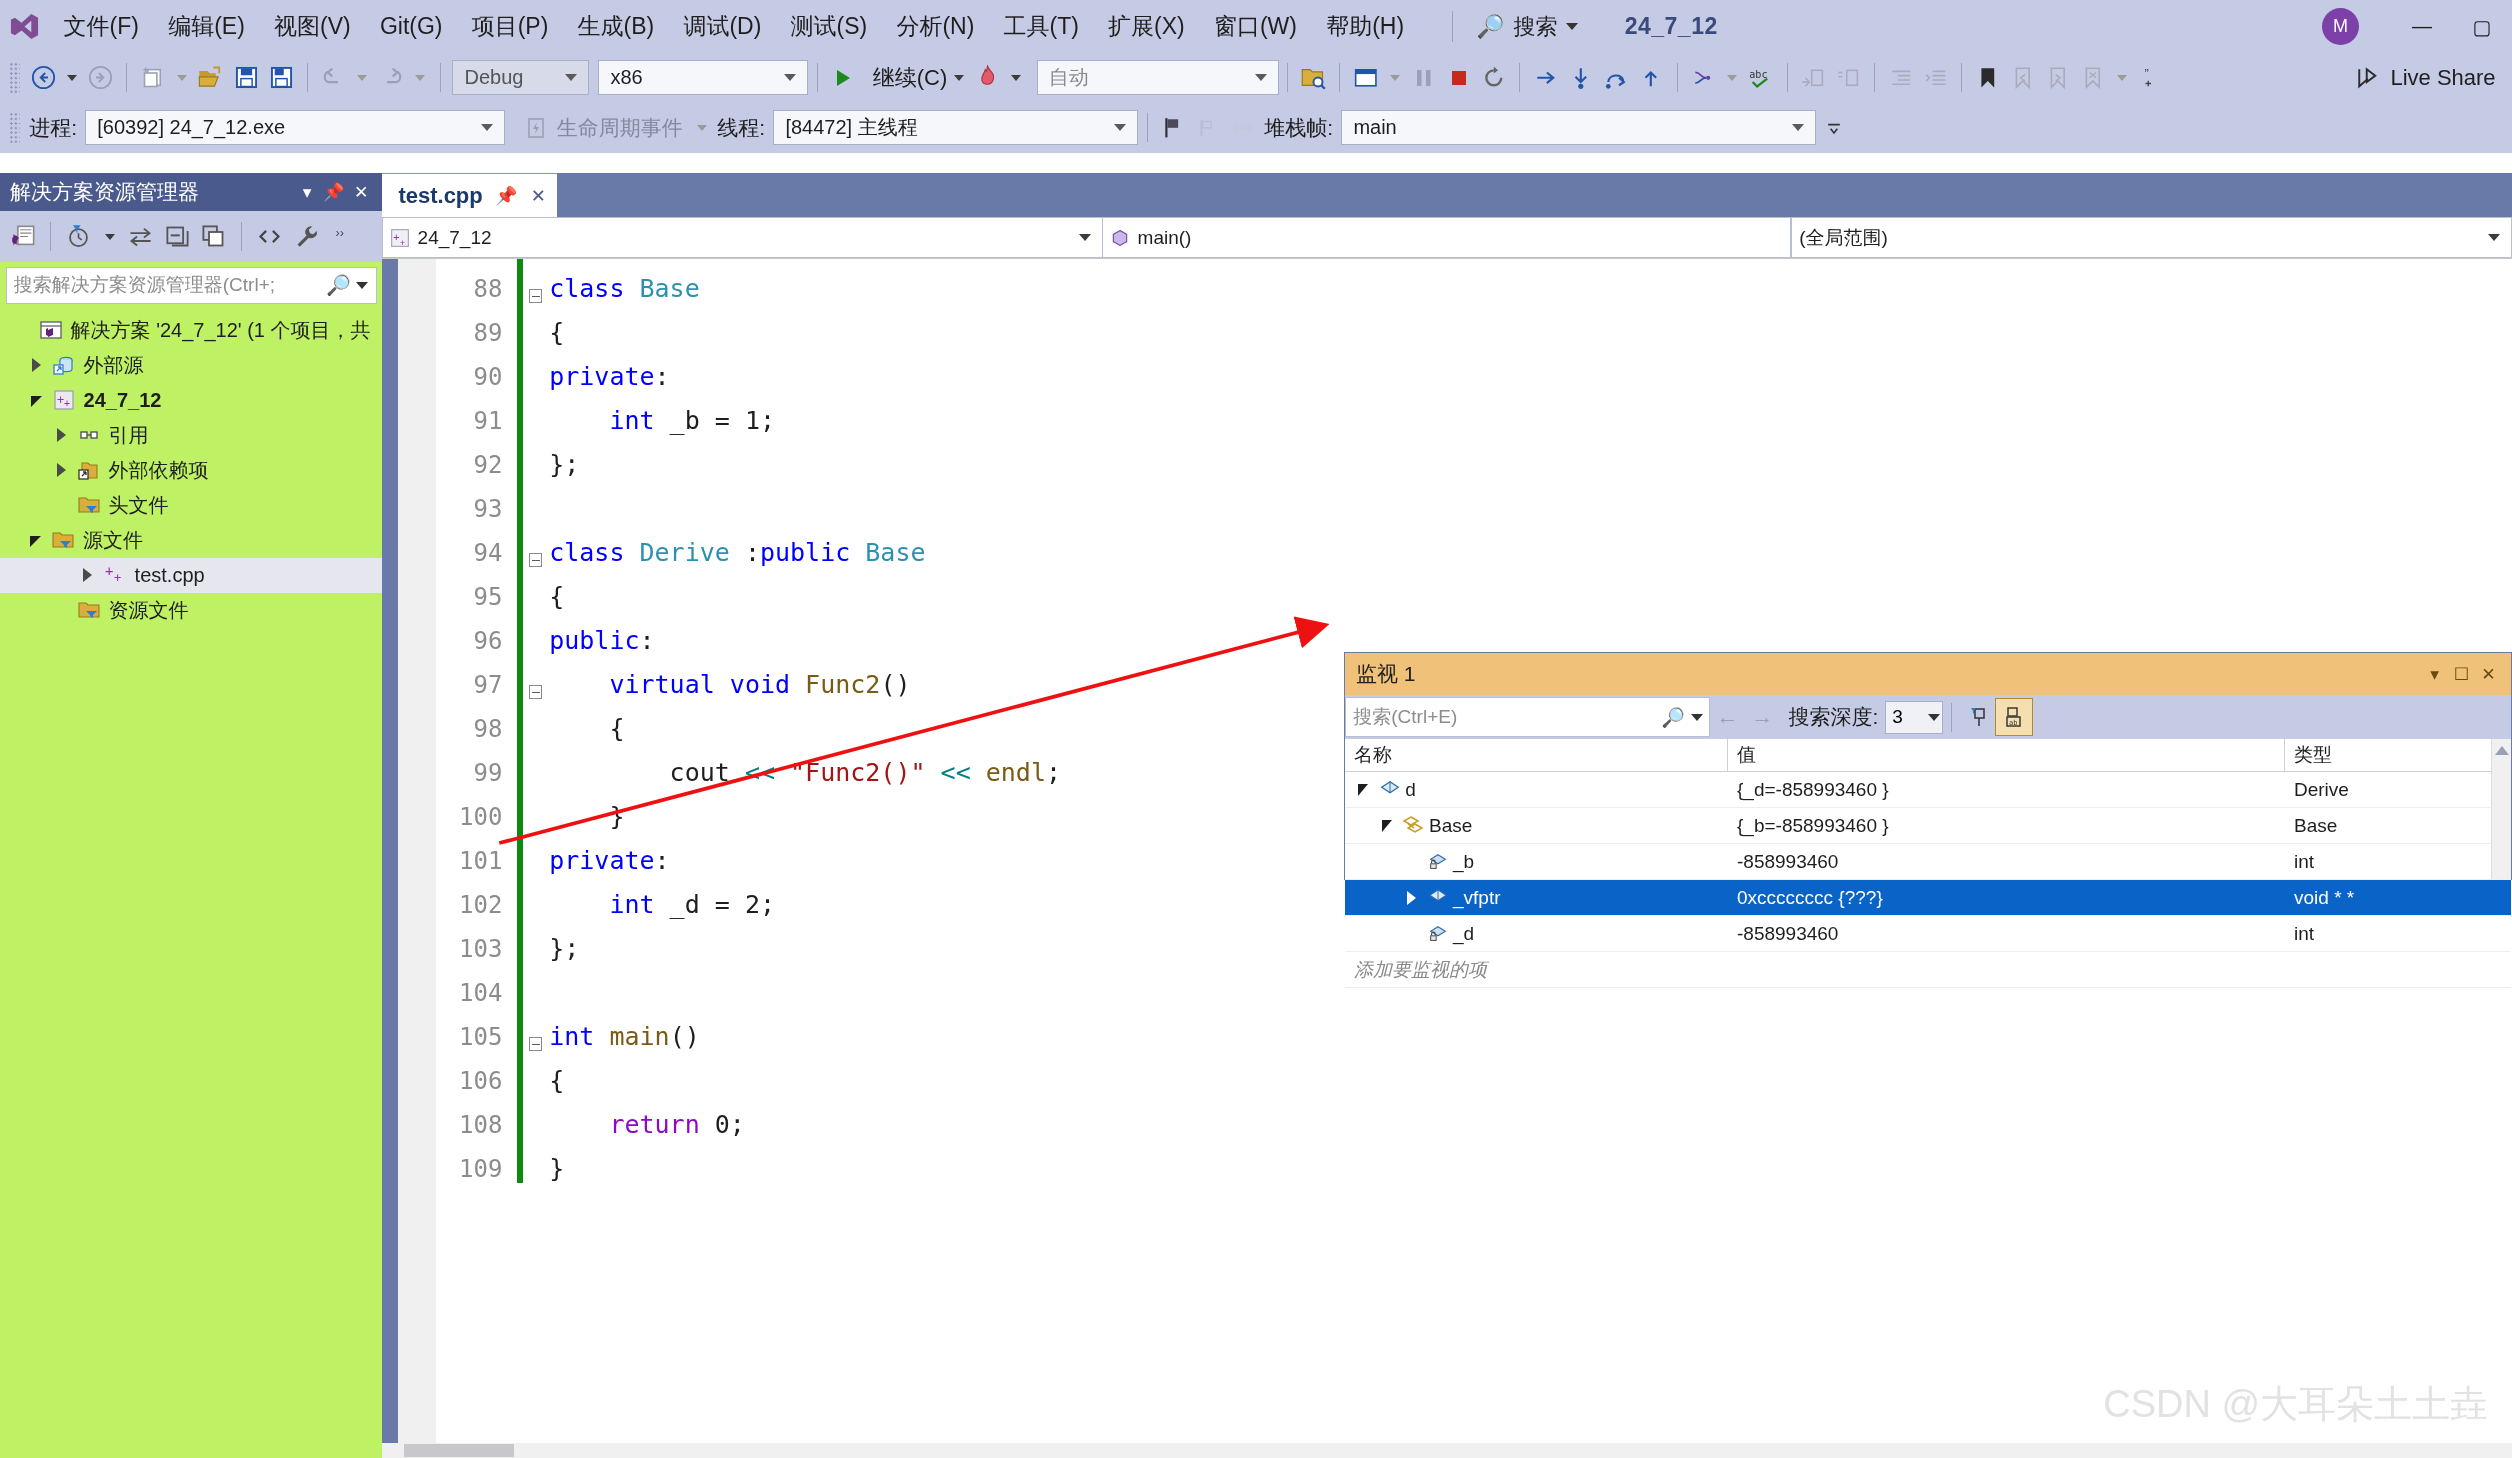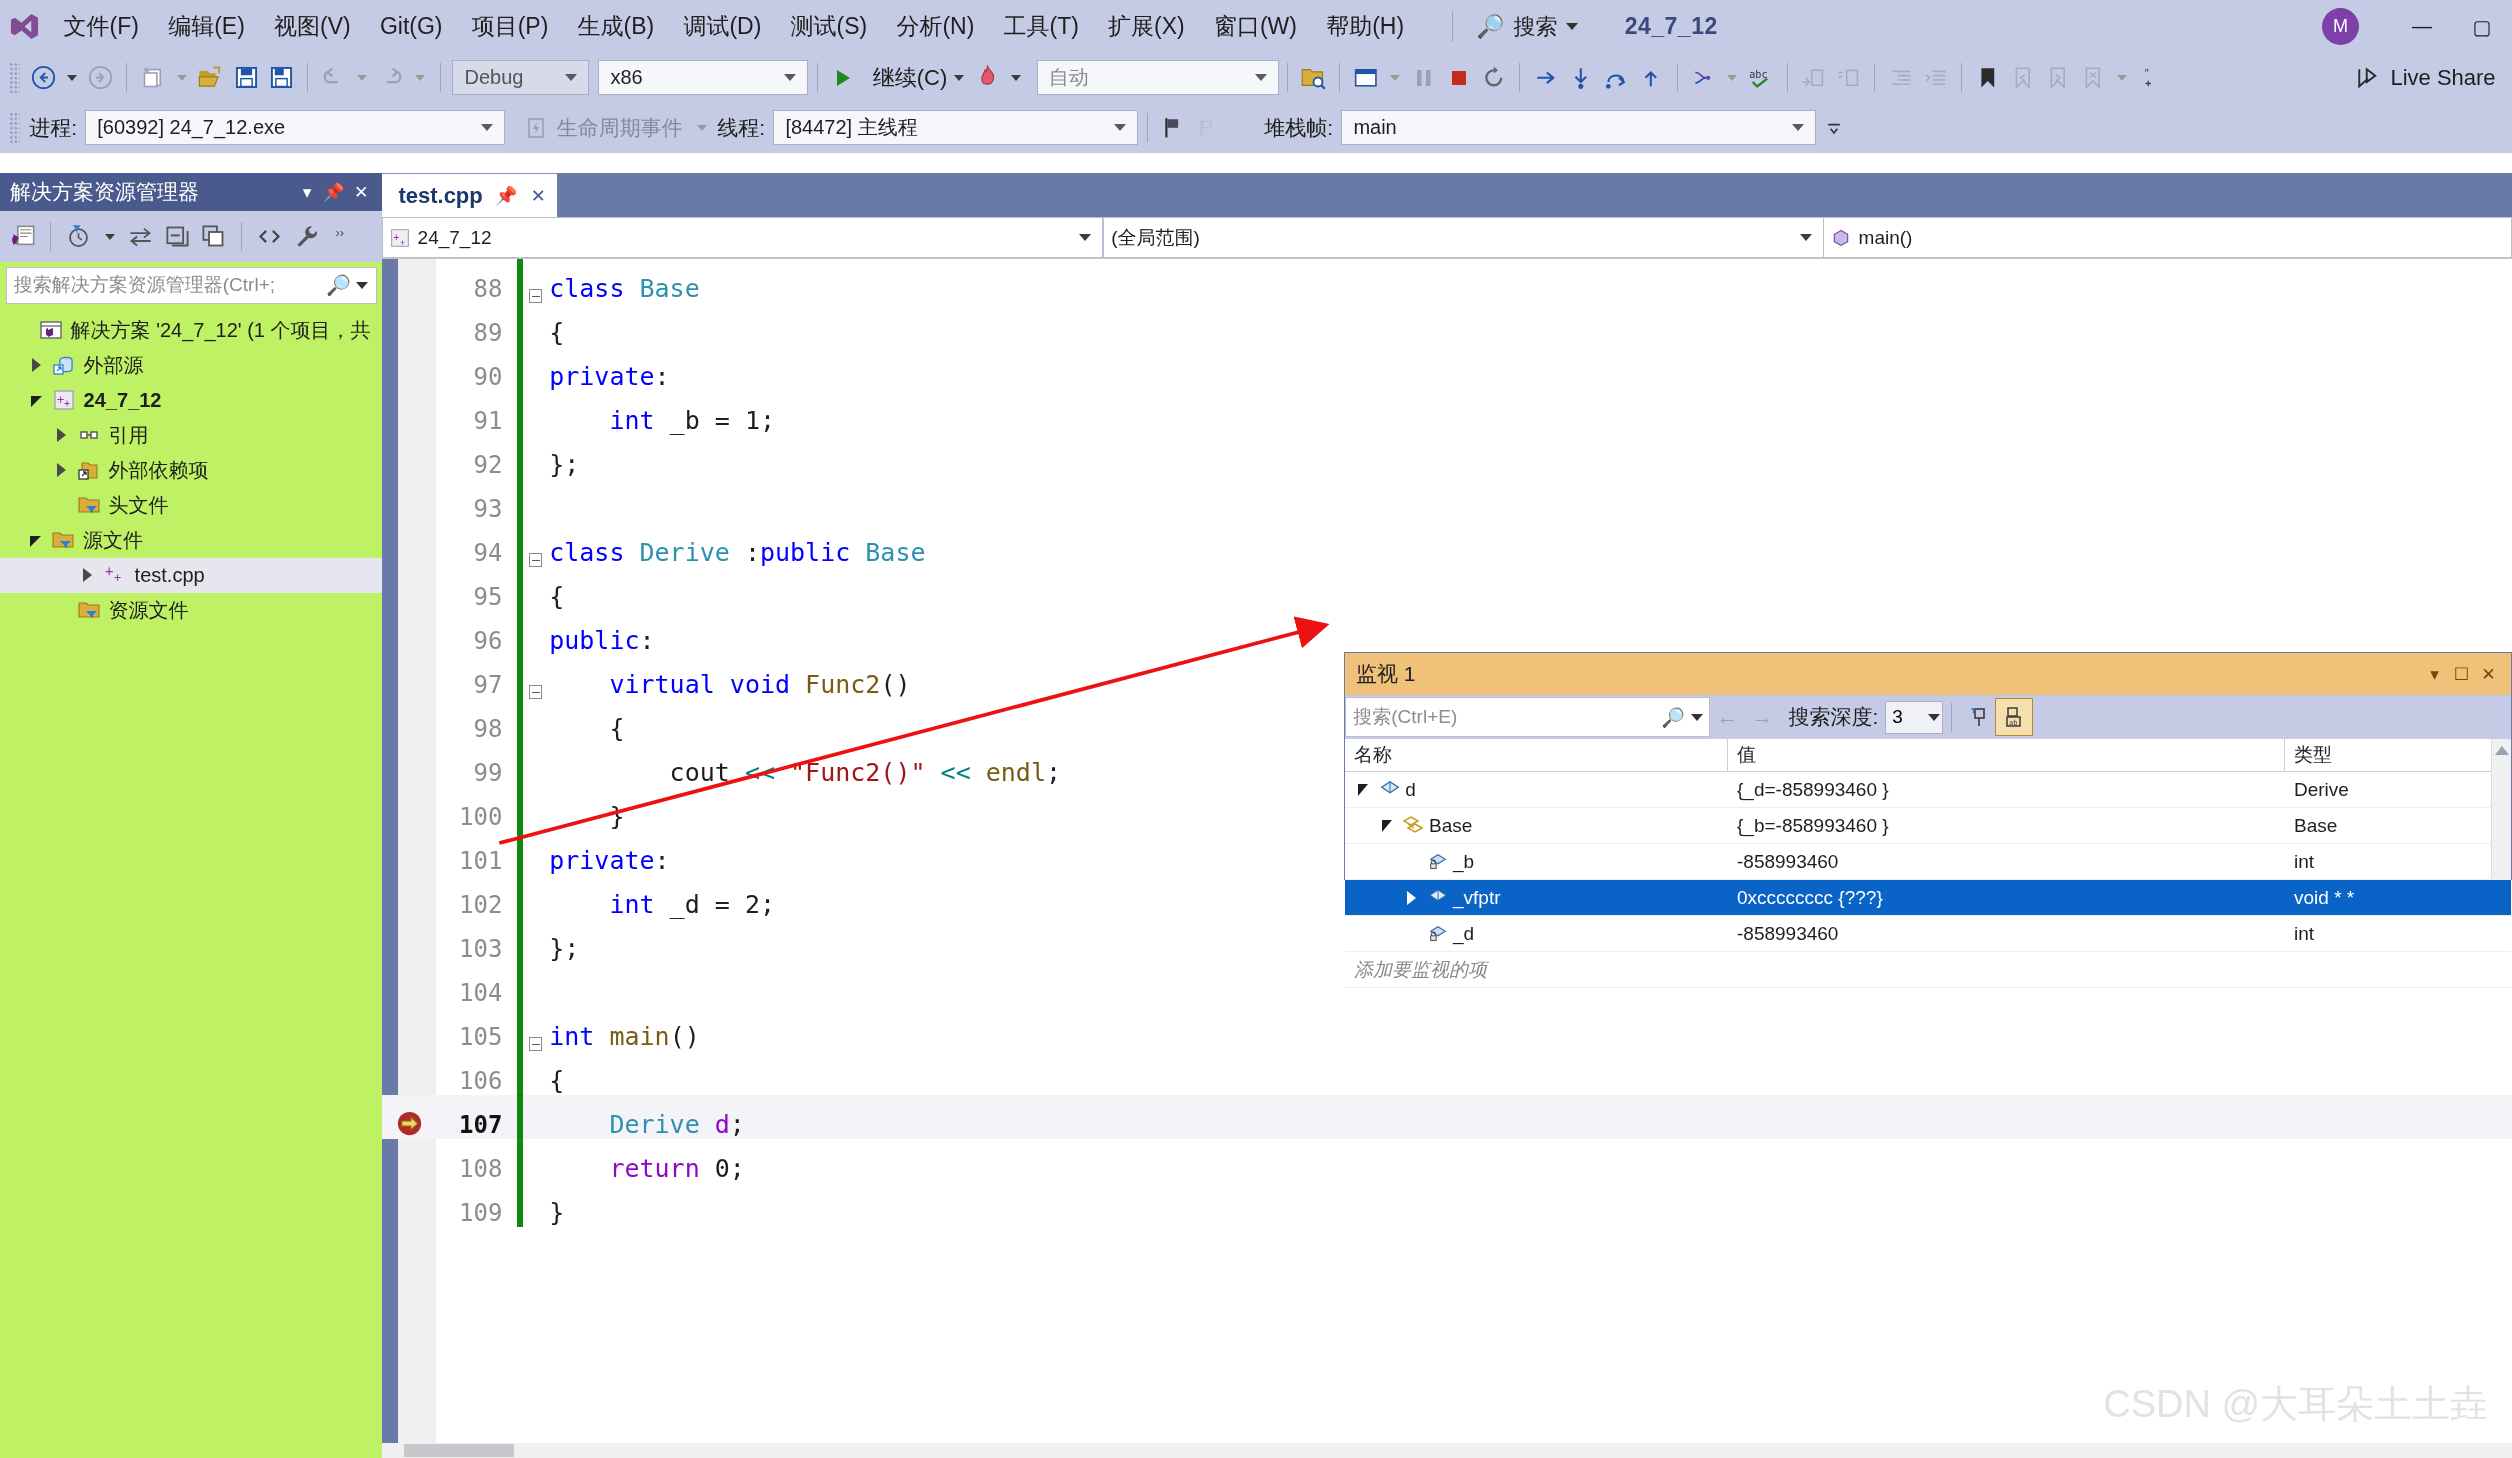--- a/index.html
+++ b/index.html
@@ -869,32 +869,32 @@
         <span style="display:flex;align-items:center;">
           <svg width="20" height="20" viewBox="0 0 24 24" style="font-size:21px">
               <rect x="2" y="2" width="20" height="20" fill="#f0f0f4" stroke="#a0a0b0" stroke-width="1.3"></rect>
               <text x="4" y="15" font-size="12" fill="#9a2fa8" font-family="monospace">+</text>
               <text x="12" y="20" font-size="10" fill="#9a2fa8" font-family="monospace">+</text>
             </svg>
         </span>
         <span class="ncv">24_7_12</span>
         <span class="ncd"></span>
       </div>
-      <div class="navcombo" style="width:721px;">
-        <span class="ncv">(全局范围)</span>
-        <span class="ncd"></span>
-      </div>
       <div class="navcombo" style="flex:1;border-left:0;">
         <span style="display:flex;align-items:center;">
           <svg width="20" height="20" viewBox="0 0 24 24">
               <path d="M12 3 L20 7.5 V16.5 L12 21 L4 16.5 V7.5 Z" fill="#c9b8e8" stroke="#6a3fa8" stroke-width="1.3"></path>
             </svg>
         </span>
         <span class="ncv">main()</span>
       </div>
+      <div class="navcombo" style="width:721px;">
+        <span class="ncv">(全局范围)</span>
+        <span class="ncd"></span>
+      </div>
     </div>
 
     <div class="code-wrap">
       <div class="ind-margin"></div>
       <div class="glyph-margin"></div>
       <div class="code-rows" id="code-rows">
           <div class="crow">
             <div class="bp-slot"></div>
             <div class="lnum">88</div>
             <div class="changebar"></div>
@@ -1027,34 +1027,20 @@
               <span class="fold-box"></span>
             </div>
             <div class="ctext"><span class="k">int</span><span class="p"> </span><span class="f">main</span><span class="p">()</span></div>
           </div>
           <div class="crow">
             <div class="bp-slot"></div>
             <div class="lnum">106</div>
             <div class="changebar"></div>
             <div class="fold"></div>
             <div class="ctext"><span class="p">{</span></div>
-          </div>
-          <div class="crow cur">
-            <div class="bp-slot">
-              <span class="cur-arrow">
-                <svg width="31" height="31" viewBox="0 0 24 24">
-                  <circle cx="12" cy="12" r="9" fill="#b02a2a"></circle>
-                  <path d="M6 10 H13 V7 L18.5 12 L13 17 V14 H6 Z" fill="#f5d169" stroke="#8a6a10" stroke-width="1"></path>
-                </svg>
-              </span>
-            </div>
-            <div class="lnum active">107</div>
-            <div class="changebar"></div>
-            <div class="fold"></div>
-            <div class="ctext"><span class="p">    </span><span class="t">Derive</span><span class="p"> </span><span class="m">d</span><span class="p">;</span></div>
           </div>
           <div class="crow">
             <div class="bp-slot"></div>
             <div class="lnum">108</div>
             <div class="changebar"></div>
             <div class="fold"></div>
             <div class="ctext"><span class="p">    </span><span class="m">return</span><span class="p"> </span><span class="p">0</span><span class="p">;</span></div>
           </div>
           <div class="crow">
             <div class="bp-slot"></div>

